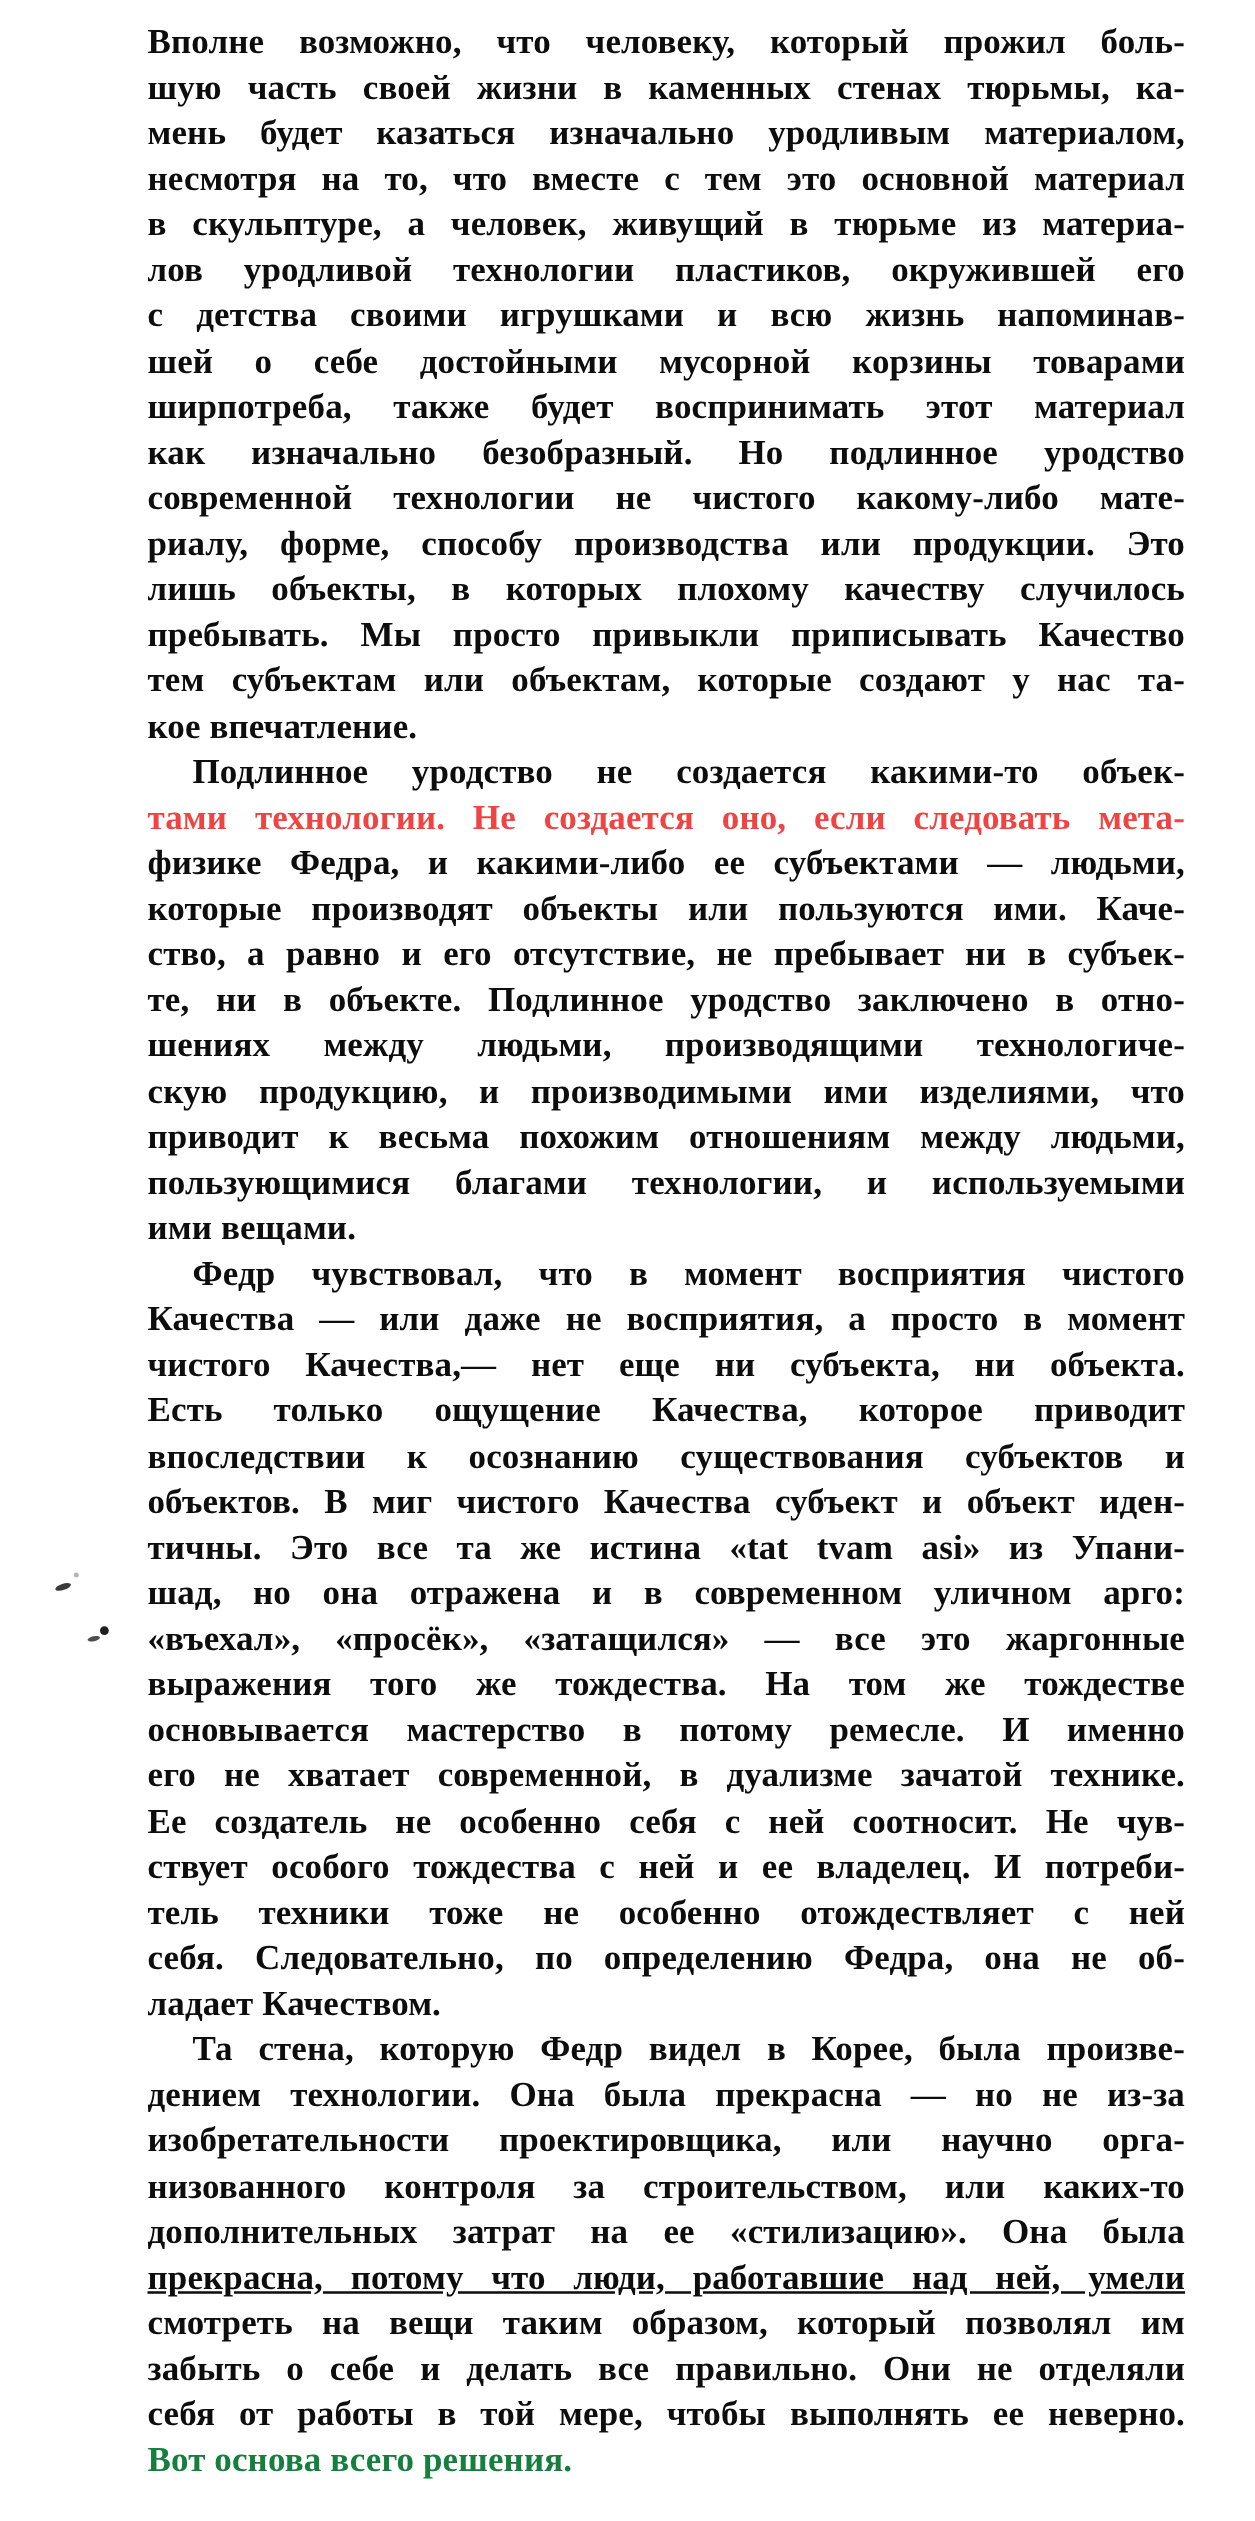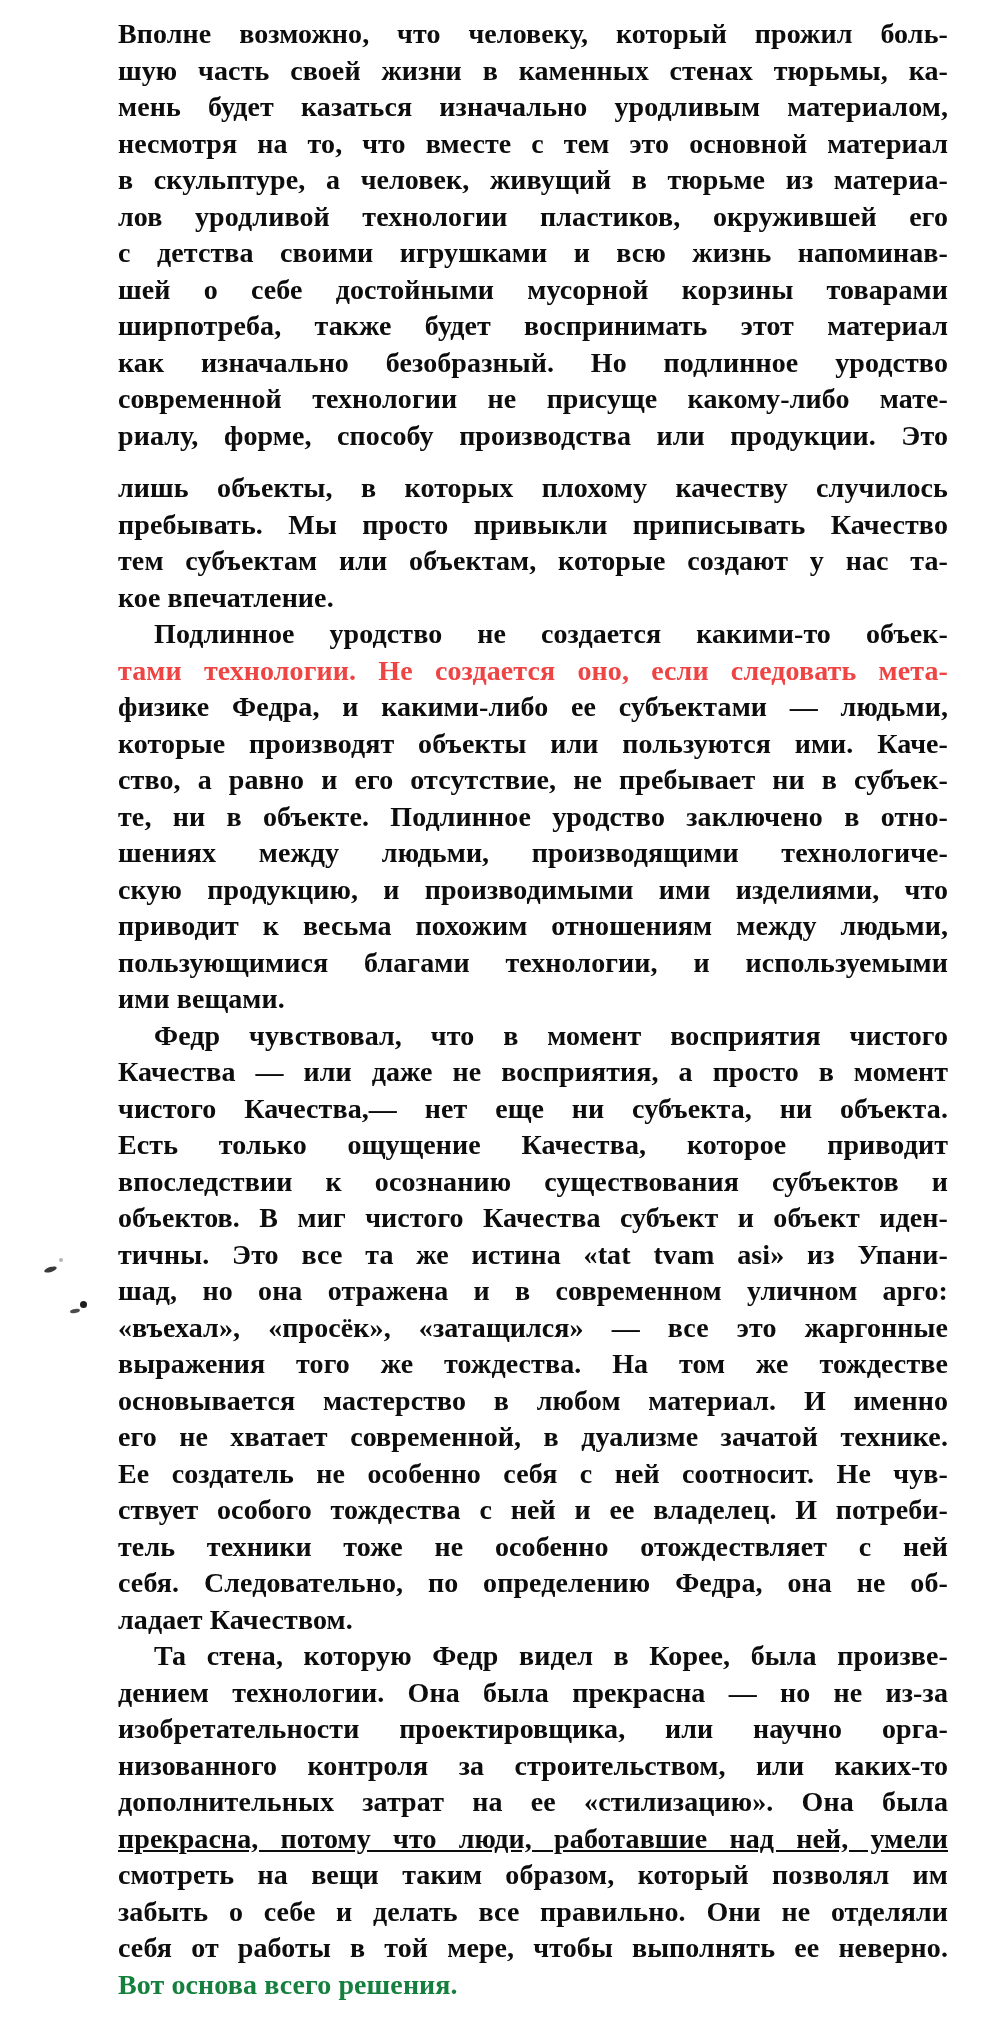--- a/index.html
+++ b/index.html
@@ -50,23 +50,23 @@
       <div class="line" style="color: rgb(13, 13, 13);">Вполне возможно, что человеку, который прожил боль-</div>
       <div class="line" style="color: rgb(13, 13, 13);">шую часть своей жизни в каменных стенах тюрьмы, ка-</div>
       <div class="line" style="color: rgb(13, 13, 13);">мень будет казаться изначально уродливым материалом,</div>
       <div class="line" style="color: rgb(13, 13, 13);">несмотря на то, что вместе с тем это основной материал</div>
       <div class="line" style="color: rgb(13, 13, 13);">в скульптуре, а человек, живущий в тюрьме из материа-</div>
       <div class="line" style="color: rgb(13, 13, 13);">лов уродливой технологии пластиков, окружившей его</div>
       <div class="line" style="color: rgb(13, 13, 13);">с детства своими игрушками и всю жизнь напоминав-</div>
       <div class="line" style="color: rgb(13, 13, 13);">шей о себе достойными мусорной корзины товарами</div>
       <div class="line" style="color: rgb(13, 13, 13);">ширпотреба, также будет воспринимать этот материал</div>
       <div class="line" style="color: rgb(13, 13, 13);">как изначально безобразный. Но подлинное уродство</div>
-      <div class="line" style="color: rgb(13, 13, 13);">современной технологии не присуще какому-либо мате-</div>
+      <div class="line" style="color: rgb(13, 13, 13);">современной технологии не чистого какому-либо мате-</div>
       <div class="line" style="color: rgb(13, 13, 13);">риалу, форме, способу производства или продукции. Это</div>
-      <div class="line" style="color: rgb(13, 13, 13); margin-top: 16px;">лишь объекты, в которых плохому качеству случилось</div>
+      <div class="line" style="color: rgb(13, 13, 13);">лишь объекты, в которых плохому качеству случилось</div>
       <div class="line" style="color: rgb(13, 13, 13);">пребывать. Мы просто привыкли приписывать Качество</div>
       <div class="line" style="color: rgb(13, 13, 13);">тем субъектам или объектам, которые создают у нас та-</div>
       <div class="line last" style="color: rgb(13, 13, 13);">кое впечатление.</div>
       <div class="line indent" style="color: rgb(13, 13, 13);">Подлинное уродство не создается какими-то объек-</div>
       <div class="line" style="color: #ef4444;">тами технологии. Не создается оно, если следовать мета-</div>
       <div class="line" style="color: rgb(13, 13, 13);">физике Федра, и какими-либо ее субъектами — людьми,</div>
       <div class="line" style="color: rgb(13, 13, 13);">которые производят объекты или пользуются ими. Каче-</div>
       <div class="line" style="color: rgb(13, 13, 13);">ство, а равно и его отсутствие, не пребывает ни в субъек-</div>
       <div class="line" style="color: rgb(13, 13, 13);">те, ни в объекте. Подлинное уродство заключено в отно-</div>
       <div class="line" style="color: rgb(13, 13, 13);">шениях между людьми, производящими технологиче-</div>
@@ -77,21 +77,21 @@
       <div class="line indent" style="color: rgb(13, 13, 13);">Федр чувствовал, что в момент восприятия чистого</div>
       <div class="line" style="color: rgb(13, 13, 13);">Качества — или даже не восприятия, а просто в момент</div>
       <div class="line" style="color: rgb(13, 13, 13);">чистого Качества,— нет еще ни субъекта, ни объекта.</div>
       <div class="line" style="color: rgb(13, 13, 13);">Есть только ощущение Качества, которое приводит</div>
       <div class="line" style="color: rgb(13, 13, 13);">впоследствии к осознанию существования субъектов и</div>
       <div class="line" style="color: rgb(13, 13, 13);">объектов. В миг чистого Качества субъект и объект иден-</div>
       <div class="line" style="color: rgb(13, 13, 13);">тичны. Это все та же истина «tat tvam asi» из Упани-</div>
       <div class="line" style="color: rgb(13, 13, 13);">шад, но она отражена и в современном уличном арго:</div>
       <div class="line" style="color: rgb(13, 13, 13);">«въехал», «просёк», «затащился» — все это жаргонные</div>
       <div class="line" style="color: rgb(13, 13, 13);">выражения того же тождества. На том же тождестве</div>
-      <div class="line" style="color: rgb(13, 13, 13);">основывается мастерство в любом материал. И именно</div>
+      <div class="line" style="color: rgb(13, 13, 13);">основывается мастерство в потому ремесле. И именно</div>
       <div class="line" style="color: rgb(13, 13, 13);">его не хватает современной, в дуализме зачатой технике.</div>
       <div class="line" style="color: rgb(13, 13, 13);">Ее создатель не особенно себя с ней соотносит. Не чув-</div>
       <div class="line" style="color: rgb(13, 13, 13);">ствует особого тождества с ней и ее владелец. И потреби-</div>
       <div class="line" style="color: rgb(13, 13, 13);">тель техники тоже не особенно отождествляет с ней</div>
       <div class="line" style="color: rgb(13, 13, 13);">себя. Следовательно, по определению Федра, она не об-</div>
       <div class="line last" style="color: rgb(13, 13, 13);">ладает Качеством.</div>
       <div class="line indent" style="color: rgb(13, 13, 13);">Та стена, которую Федр видел в Корее, была произве-</div>
       <div class="line" style="color: rgb(13, 13, 13);">дением технологии. Она была прекрасна — но не из-за</div>
       <div class="line" style="color: rgb(13, 13, 13);">изобретательности проектировщика, или научно орга-</div>
       <div class="line" style="color: rgb(13, 13, 13);">низованного контроля за строительством, или каких-то</div>

